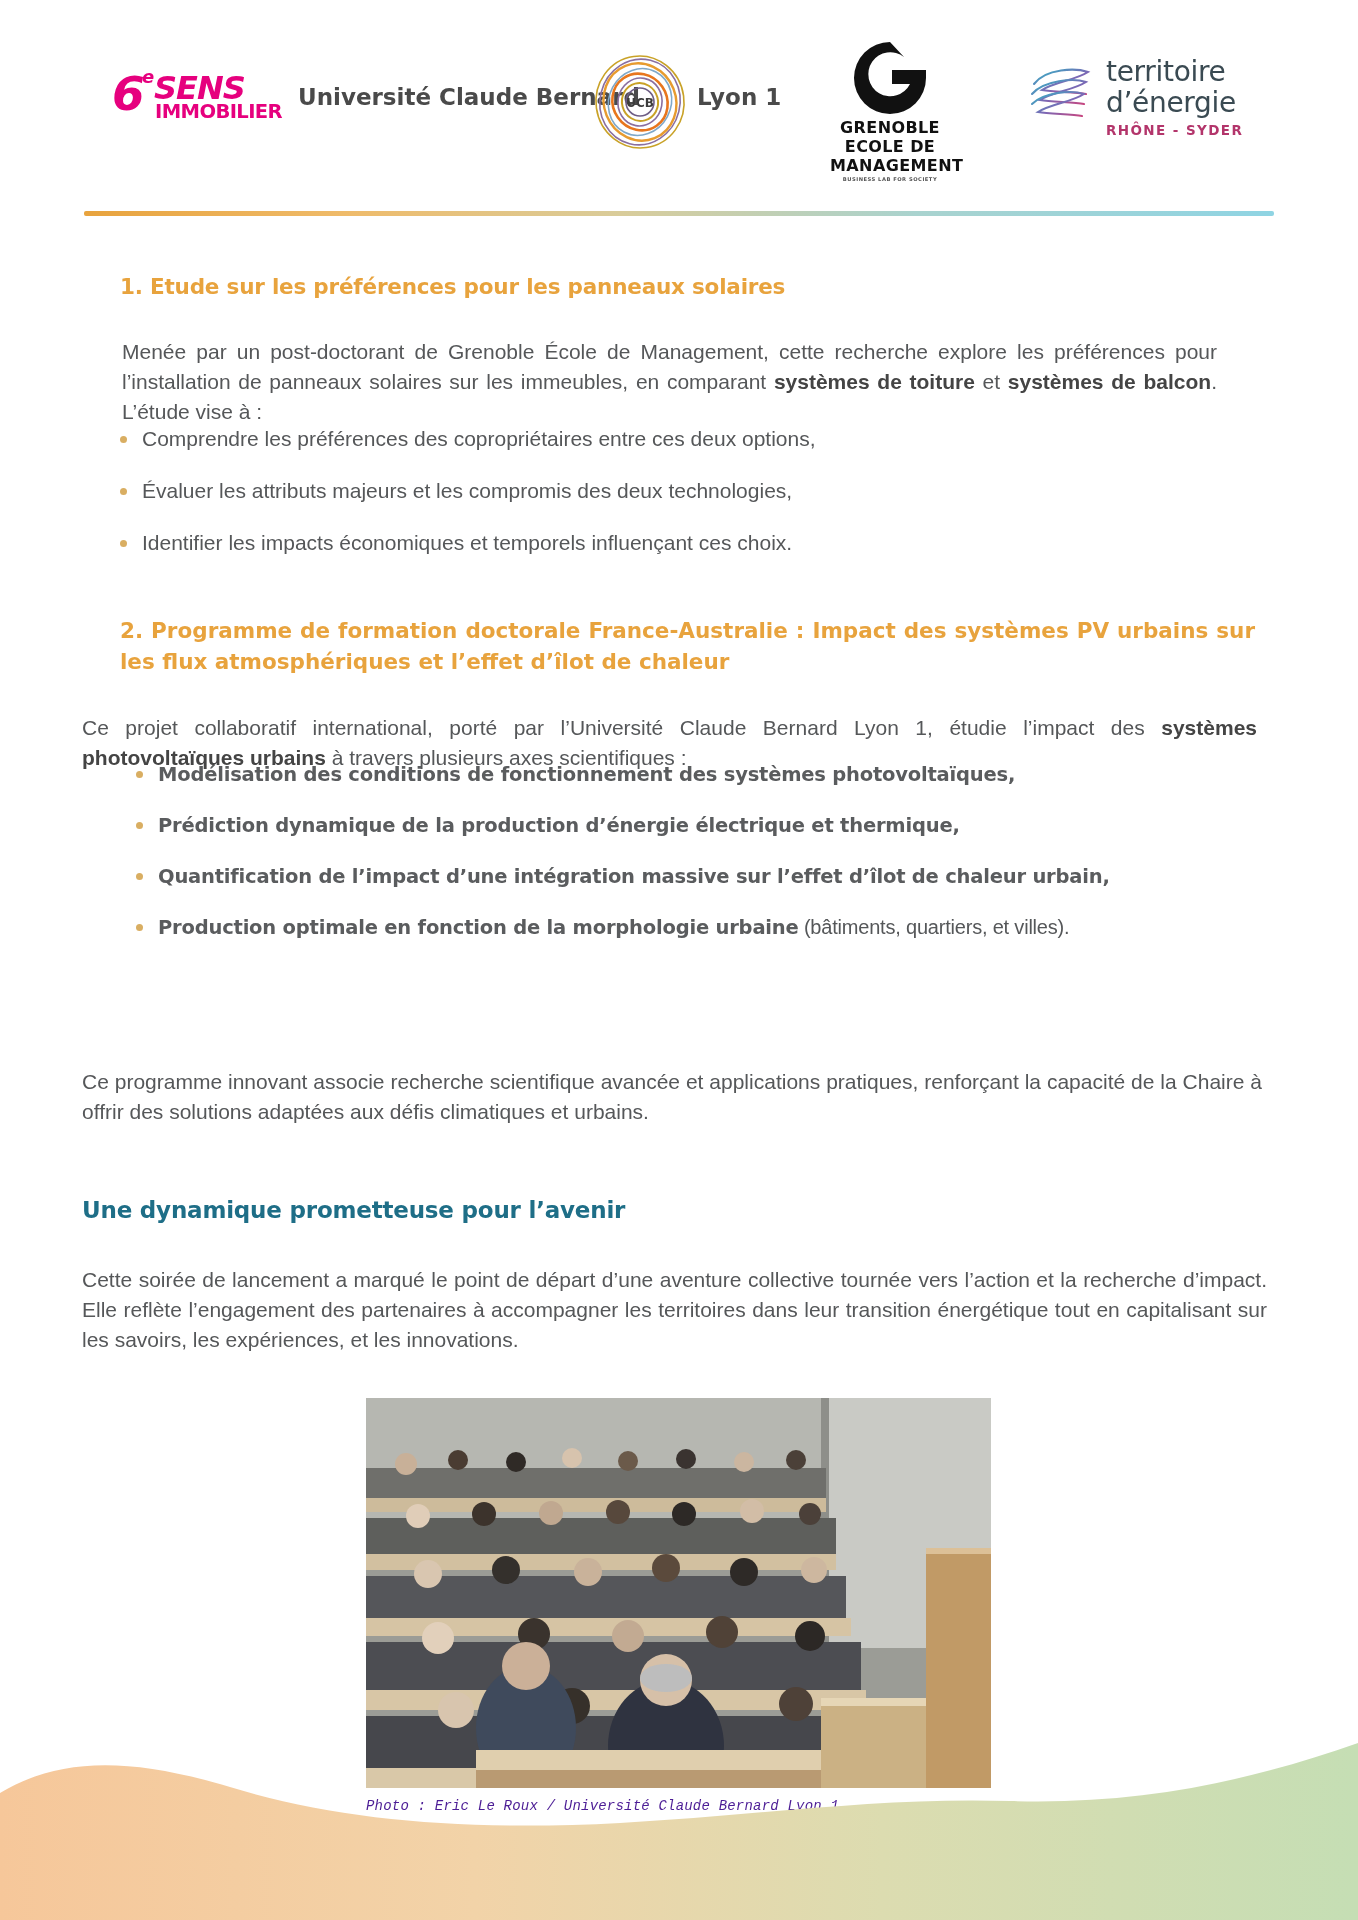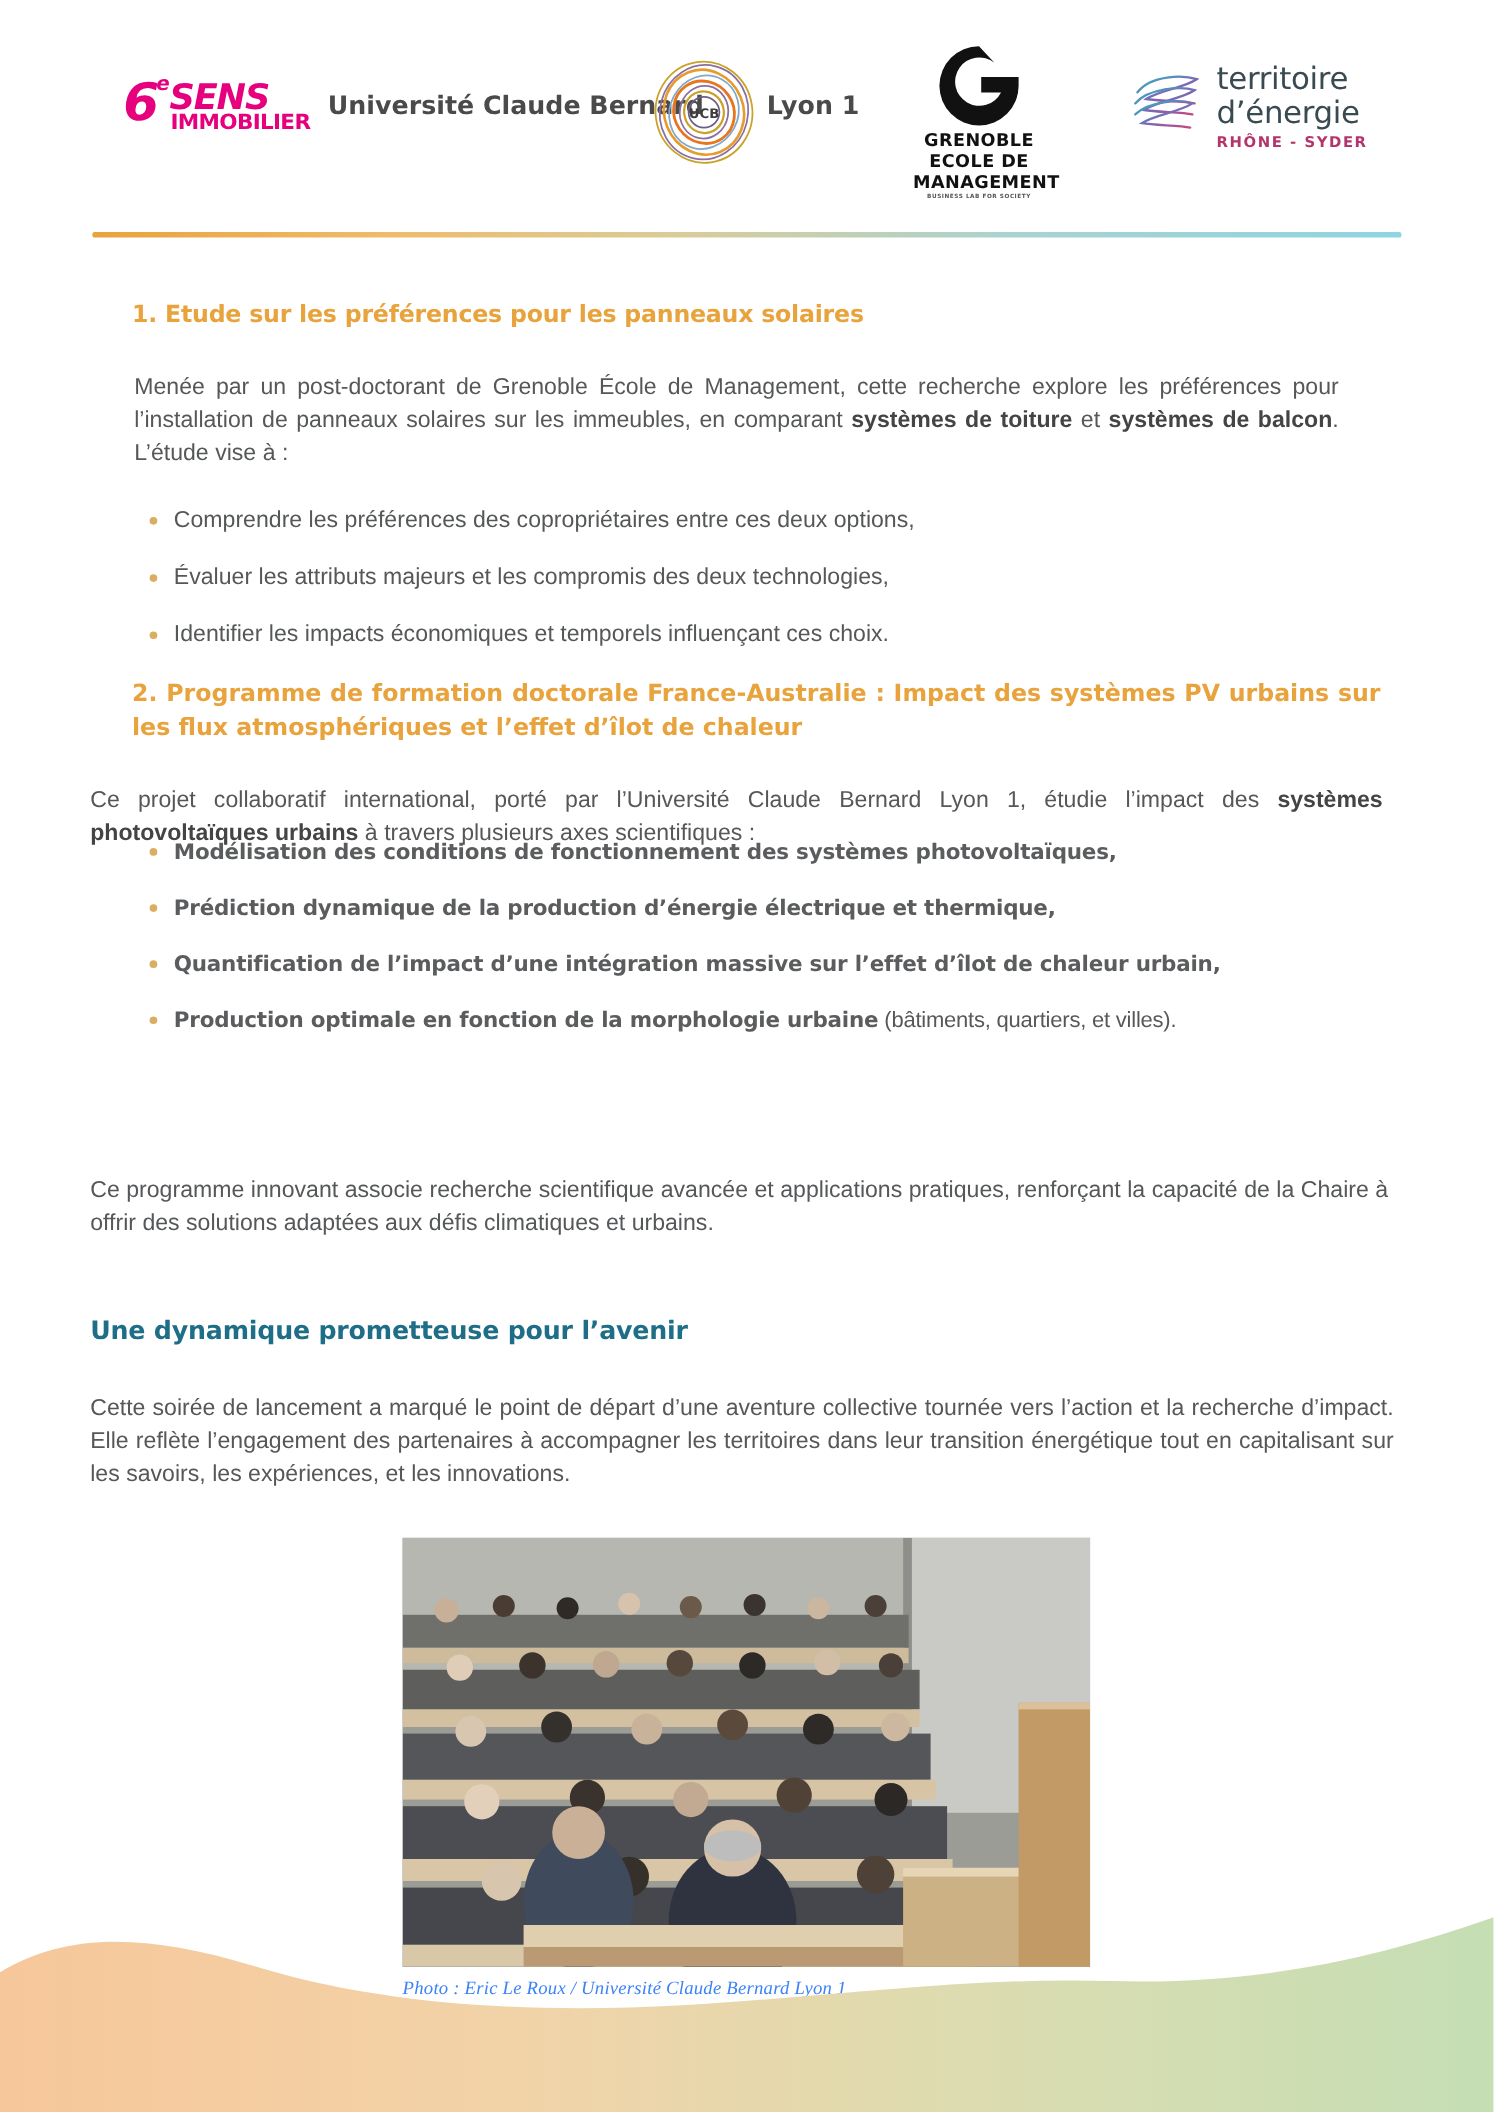--- a/index.html
+++ b/index.html
@@ -110,21 +110,21 @@
   .bullet{
     position:relative;padding-left:36px;
     font-size:21px;color:#555759;line-height:30px;
     font-family:"Liberation Sans", sans-serif;
     margin-bottom:22px;
   }
   .bullet:before{
     content:"";position:absolute;left:14px;top:12px;width:7px;height:7px;
     border-radius:50%;background:#D9AE62;
   }
-  #sec1-bullets{left:122px;top:424px;width:1100px;margin-top:34px;}
+  #sec1-bullets{left:106px;top:424px;width:1100px;}
 
   #sec2-title{left:120px;top:597px;width:1135px;font-size:21.5px;line-height:31px;text-align:justify;}
   #sec2-para{left:82px;top:692px;width:1175px;text-align:justify;}
 
   #sec2-bullets{left:122px;top:760px;width:1145px;}
   .bullet-cond{
     position:relative;padding-left:36px;
     font-family:"DejaVu Sans", sans-serif;font-weight:bold;
     font-size:19.5px;color:#5A5C5E;line-height:29px;
     margin-bottom:22px;text-align:justify;
@@ -147,22 +147,22 @@
   #final-para{left:82px;top:1244px;width:1185px;text-align:justify;}
 
   
   .photo-wrap{position:absolute;left:366px;top:1398px;width:625px;height:390px;}
   .photo{
     position:absolute;left:0;top:0;width:625px;height:390px;overflow:hidden;
     background:#8e8f8a;
   }
   .caption{
     position:absolute;left:366px;top:1798px;width:700px;
-    font-family:Liberation Serif, serif;font-style:italic;
-    font-size:17px;color:#3b82f6;letter-spacing:0.2px;
+    font-family:Liberation Mono, monospace;font-style:italic;
+    font-size:14px;color:#4c1d95;letter-spacing:0.2px;
   }
 
   
   .wave{position:absolute;left:0;bottom:0;width:1358px;height:185px;}
 </style>
 </head>
 <body>
 
 <div class="page">
 

